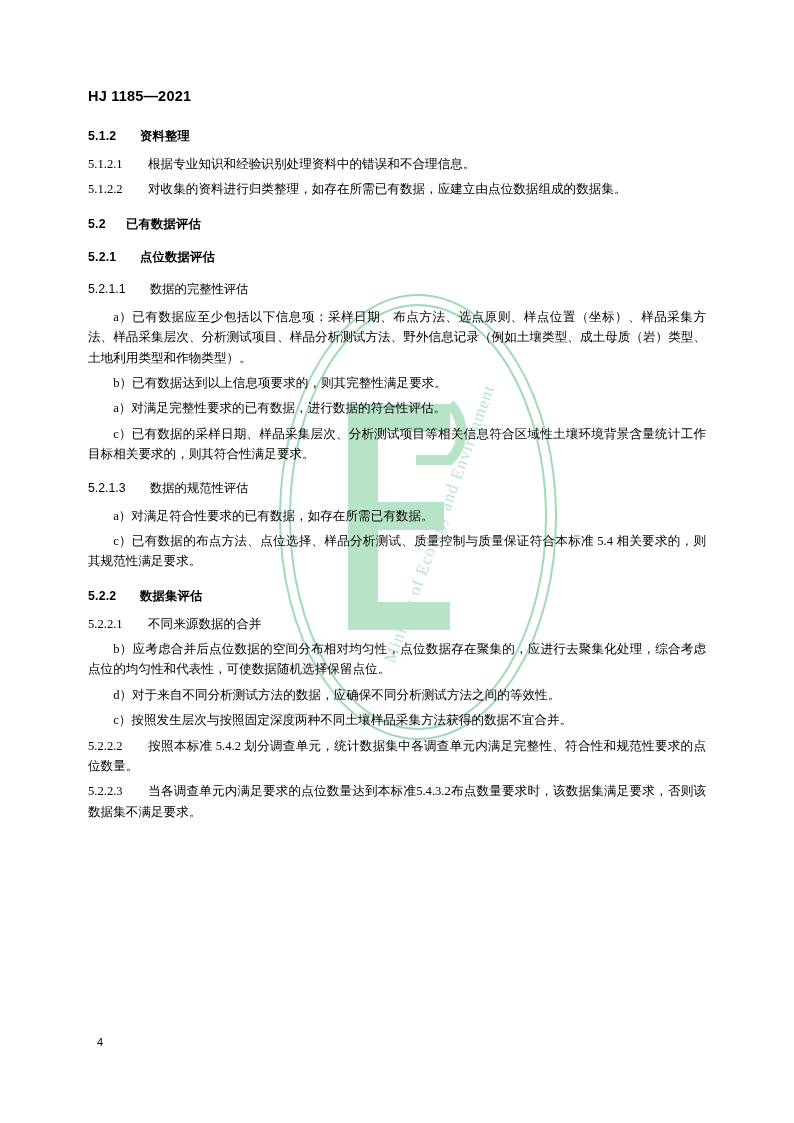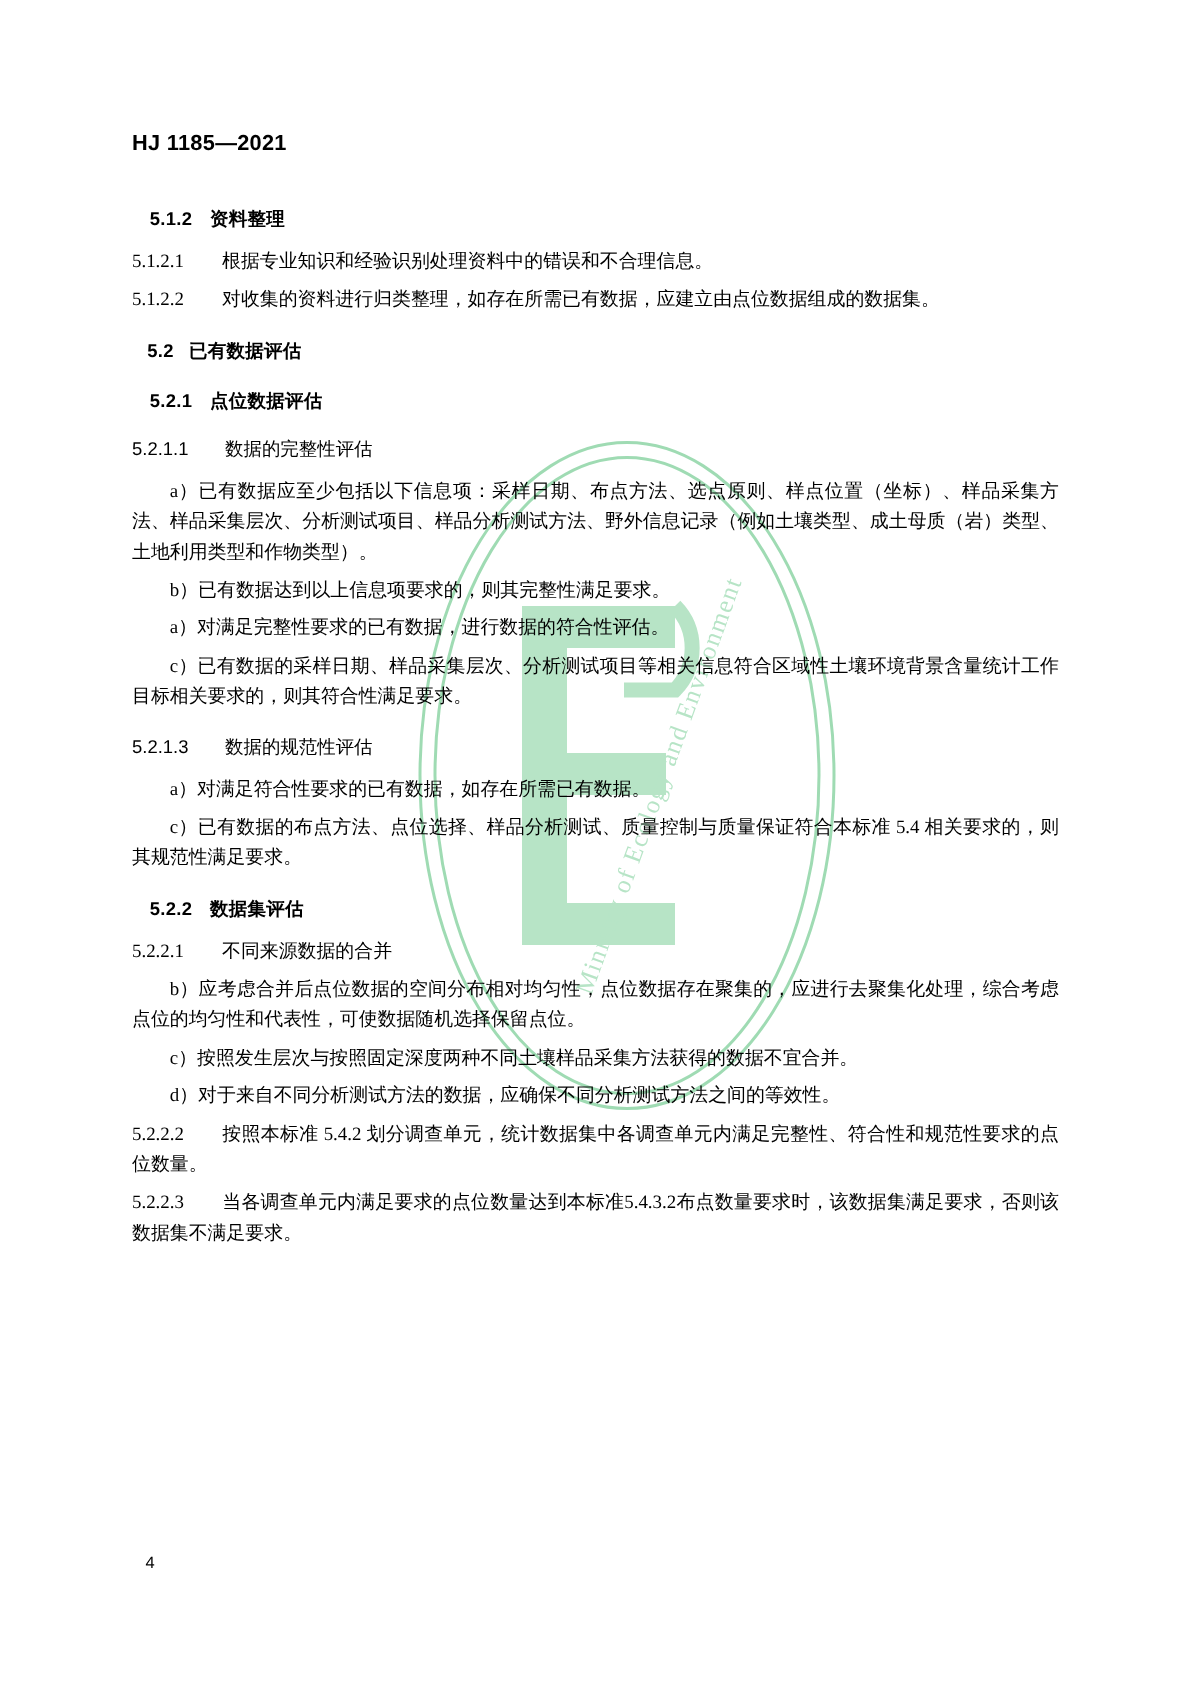--- a/index.html
+++ b/index.html
@@ -23,33 +23,32 @@
     position: absolute;
     left: 88px;
     top: 88px;
     width: 618px;
   }
   .doc-header {
     font-family: "Liberation Sans", "DejaVu Sans", sans-serif;
     font-size: 14.5px;
     font-weight: bold;
     letter-spacing: 0.2px;
-    margin-bottom: 34px;
+    margin-bottom: 24px;
   }
   .h-section {
     font-family: "Liberation Sans", "DejaVu Sans", sans-serif;
     font-size: 12.3px;
     font-weight: bold;
     margin: 16px 0 9px 0;
     letter-spacing: 0.2px;
   }
   .h-section .num {
     display: inline-block;
     min-width: 52px;
-    text-align: center;
   }
   .h-section.wide .num {
     min-width: 38px;
   }
   .h-sub {
     font-family: "Liberation Sans", "DejaVu Sans", sans-serif;
     font-size: 12.3px;
     font-weight: normal;
     margin: 15px 0 9px 0;
   }
@@ -163,22 +162,22 @@
 
     <div class="h-section">
       <span class="num">5.2.2</span><span>数据集评估</span>
     </div>
 
     <p class="numbered">
       <span class="lbl">5.2.2.1</span><span>不同来源数据的合并</span>
     </p>
 
     <p class="indent">b）应考虑合并后点位数据的空间分布相对均匀性，点位数据存在聚集的，应进行去聚集化处理，综合考虑点位的均匀性和代表性，可使数据随机选择保留点位。</p>
+    <p class="indent">d）对于来自不同分析测试方法的数据，应确保不同分析测试方法之间的等效性。</p>
     <p class="indent">c）按照发生层次与按照固定深度两种不同土壤样品采集方法获得的数据不宜合并。</p>
-    <p class="indent">d）对于来自不同分析测试方法的数据，应确保不同分析测试方法之间的等效性。</p>
 
     <p class="numbered">
       <span class="lbl">5.2.2.2</span><span>按照本标准 5.4.2 划分调查单元，统计数据集中各调查单元内满足完整性、符合性和规范性要求的点位数量。</span>
     </p>
 
     <p class="numbered">
       <span class="lbl">5.2.2.3</span><span>当各调查单元内满足要求的点位数量达到本标准5.4.3.2布点数量要求时，该数据集满足要求，否则该数据集不满足要求。</span>
     </p>
 
   </div>

